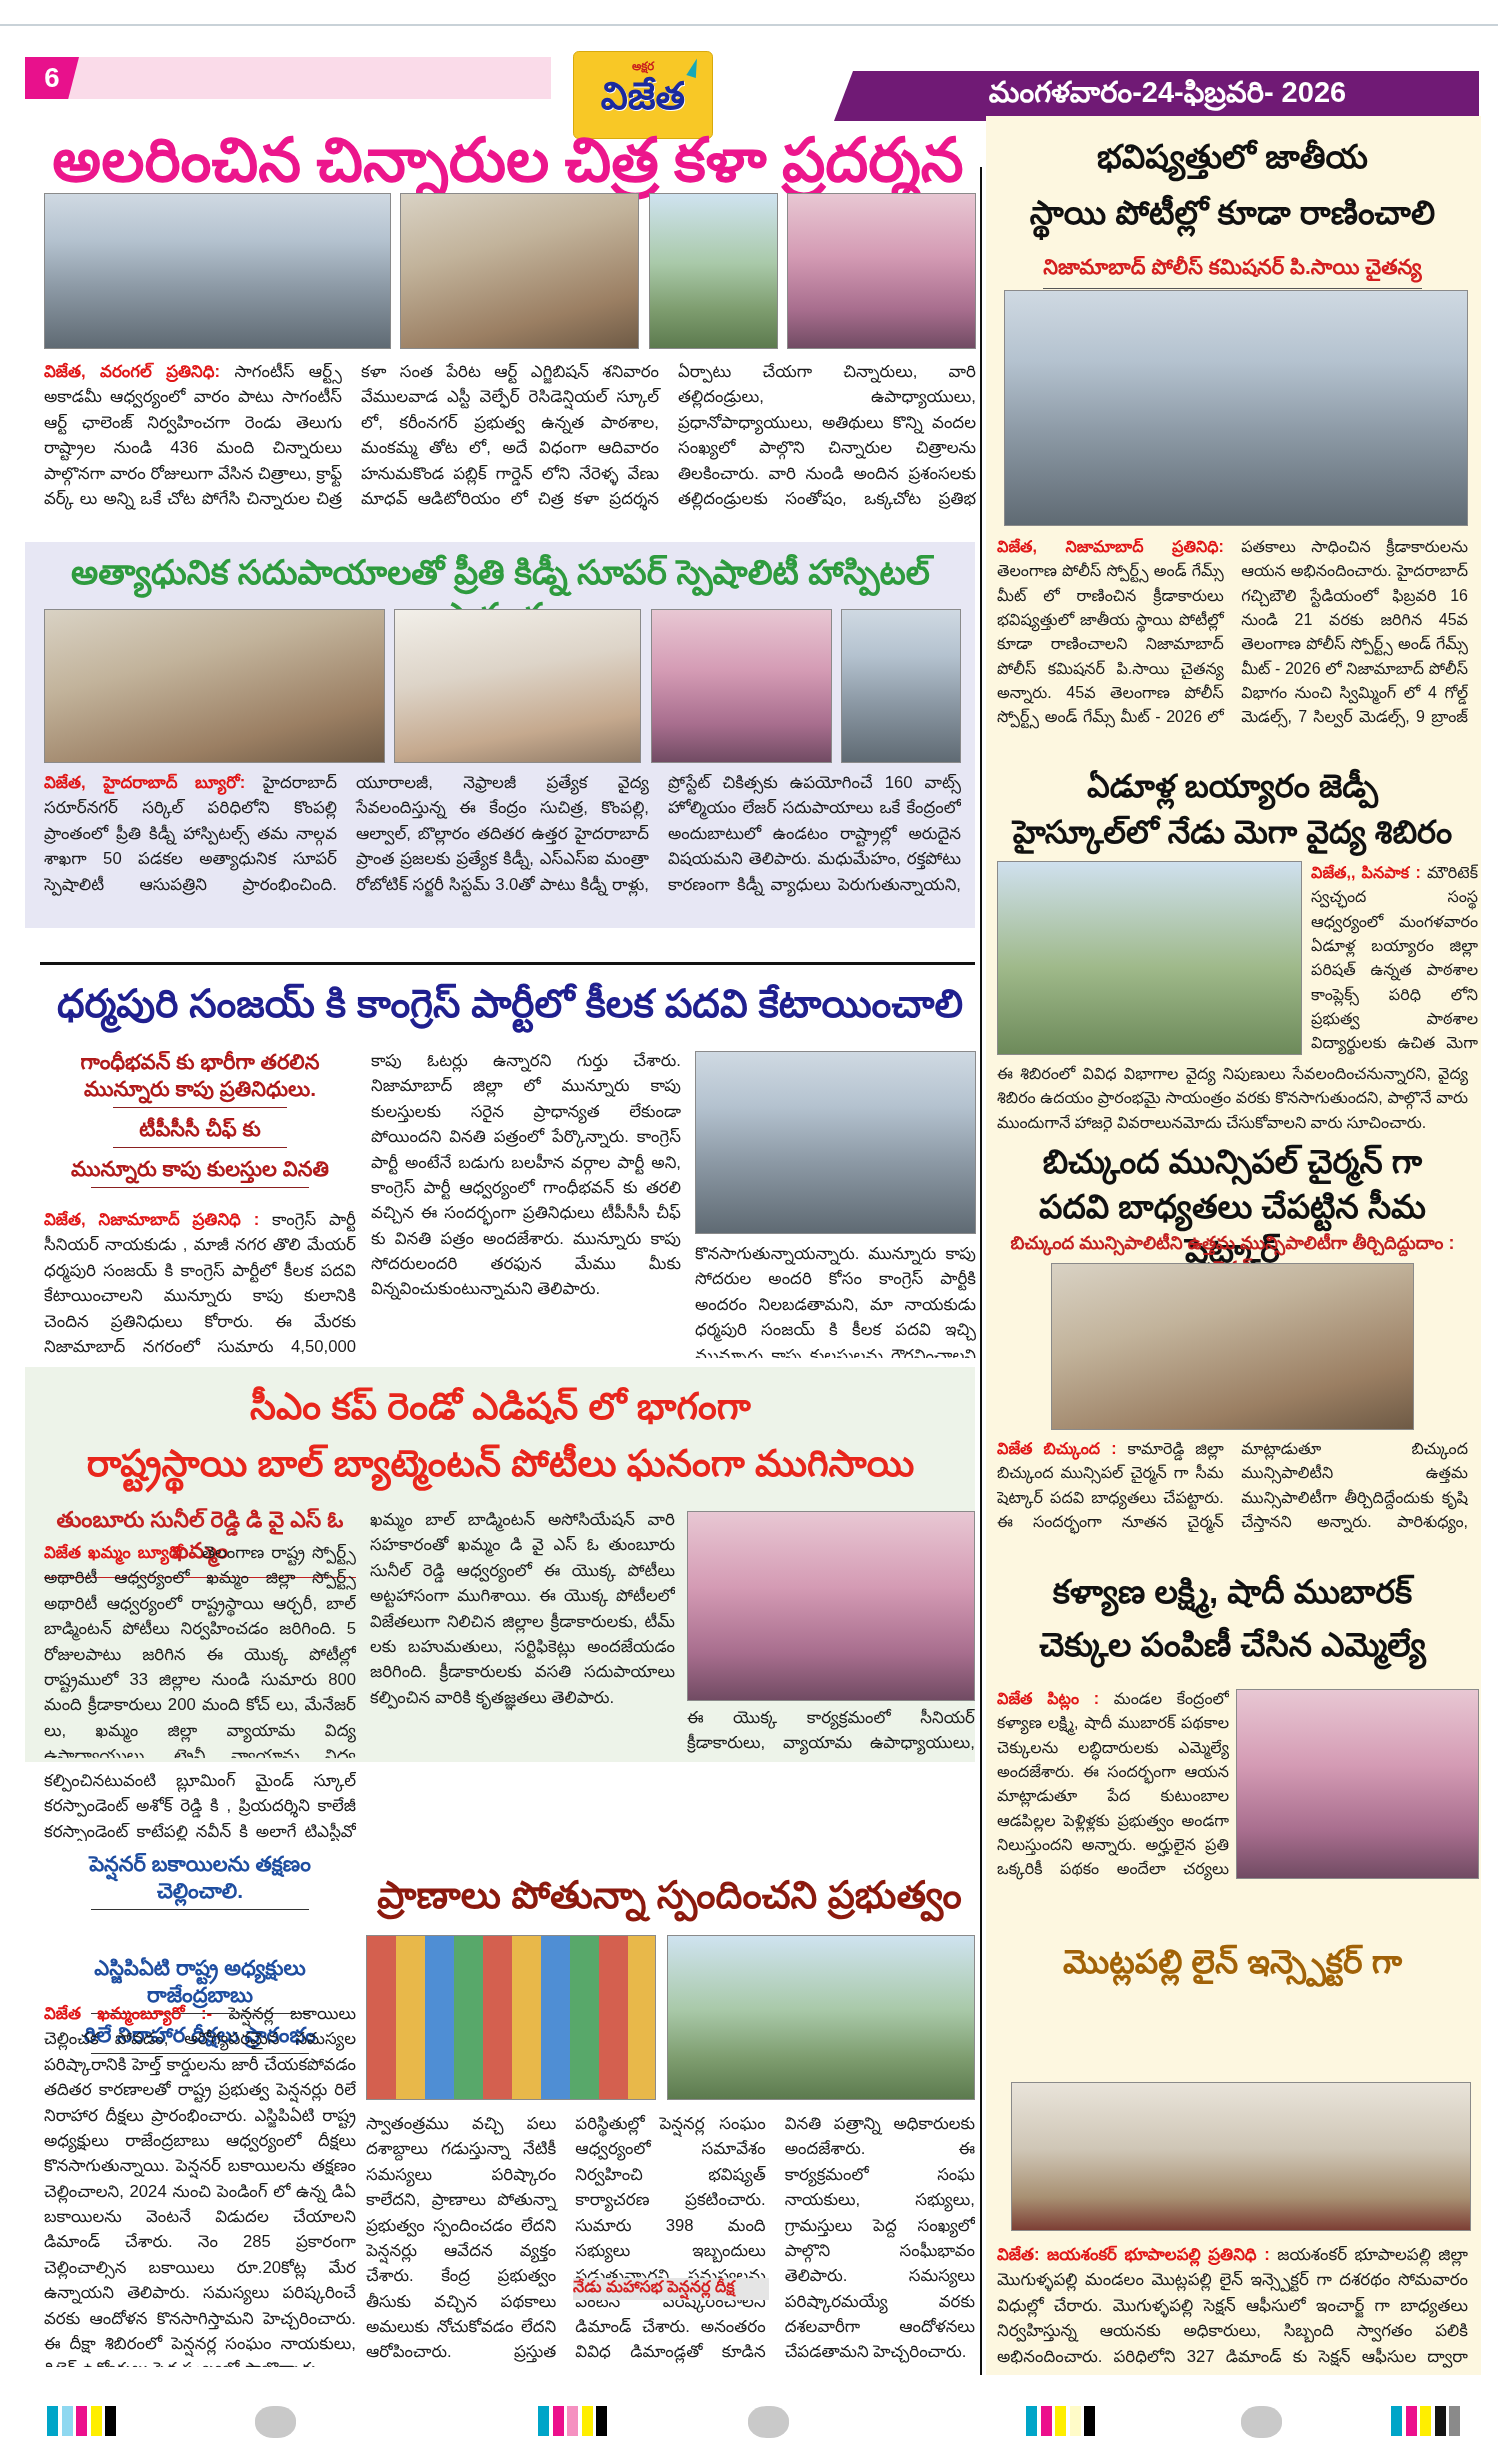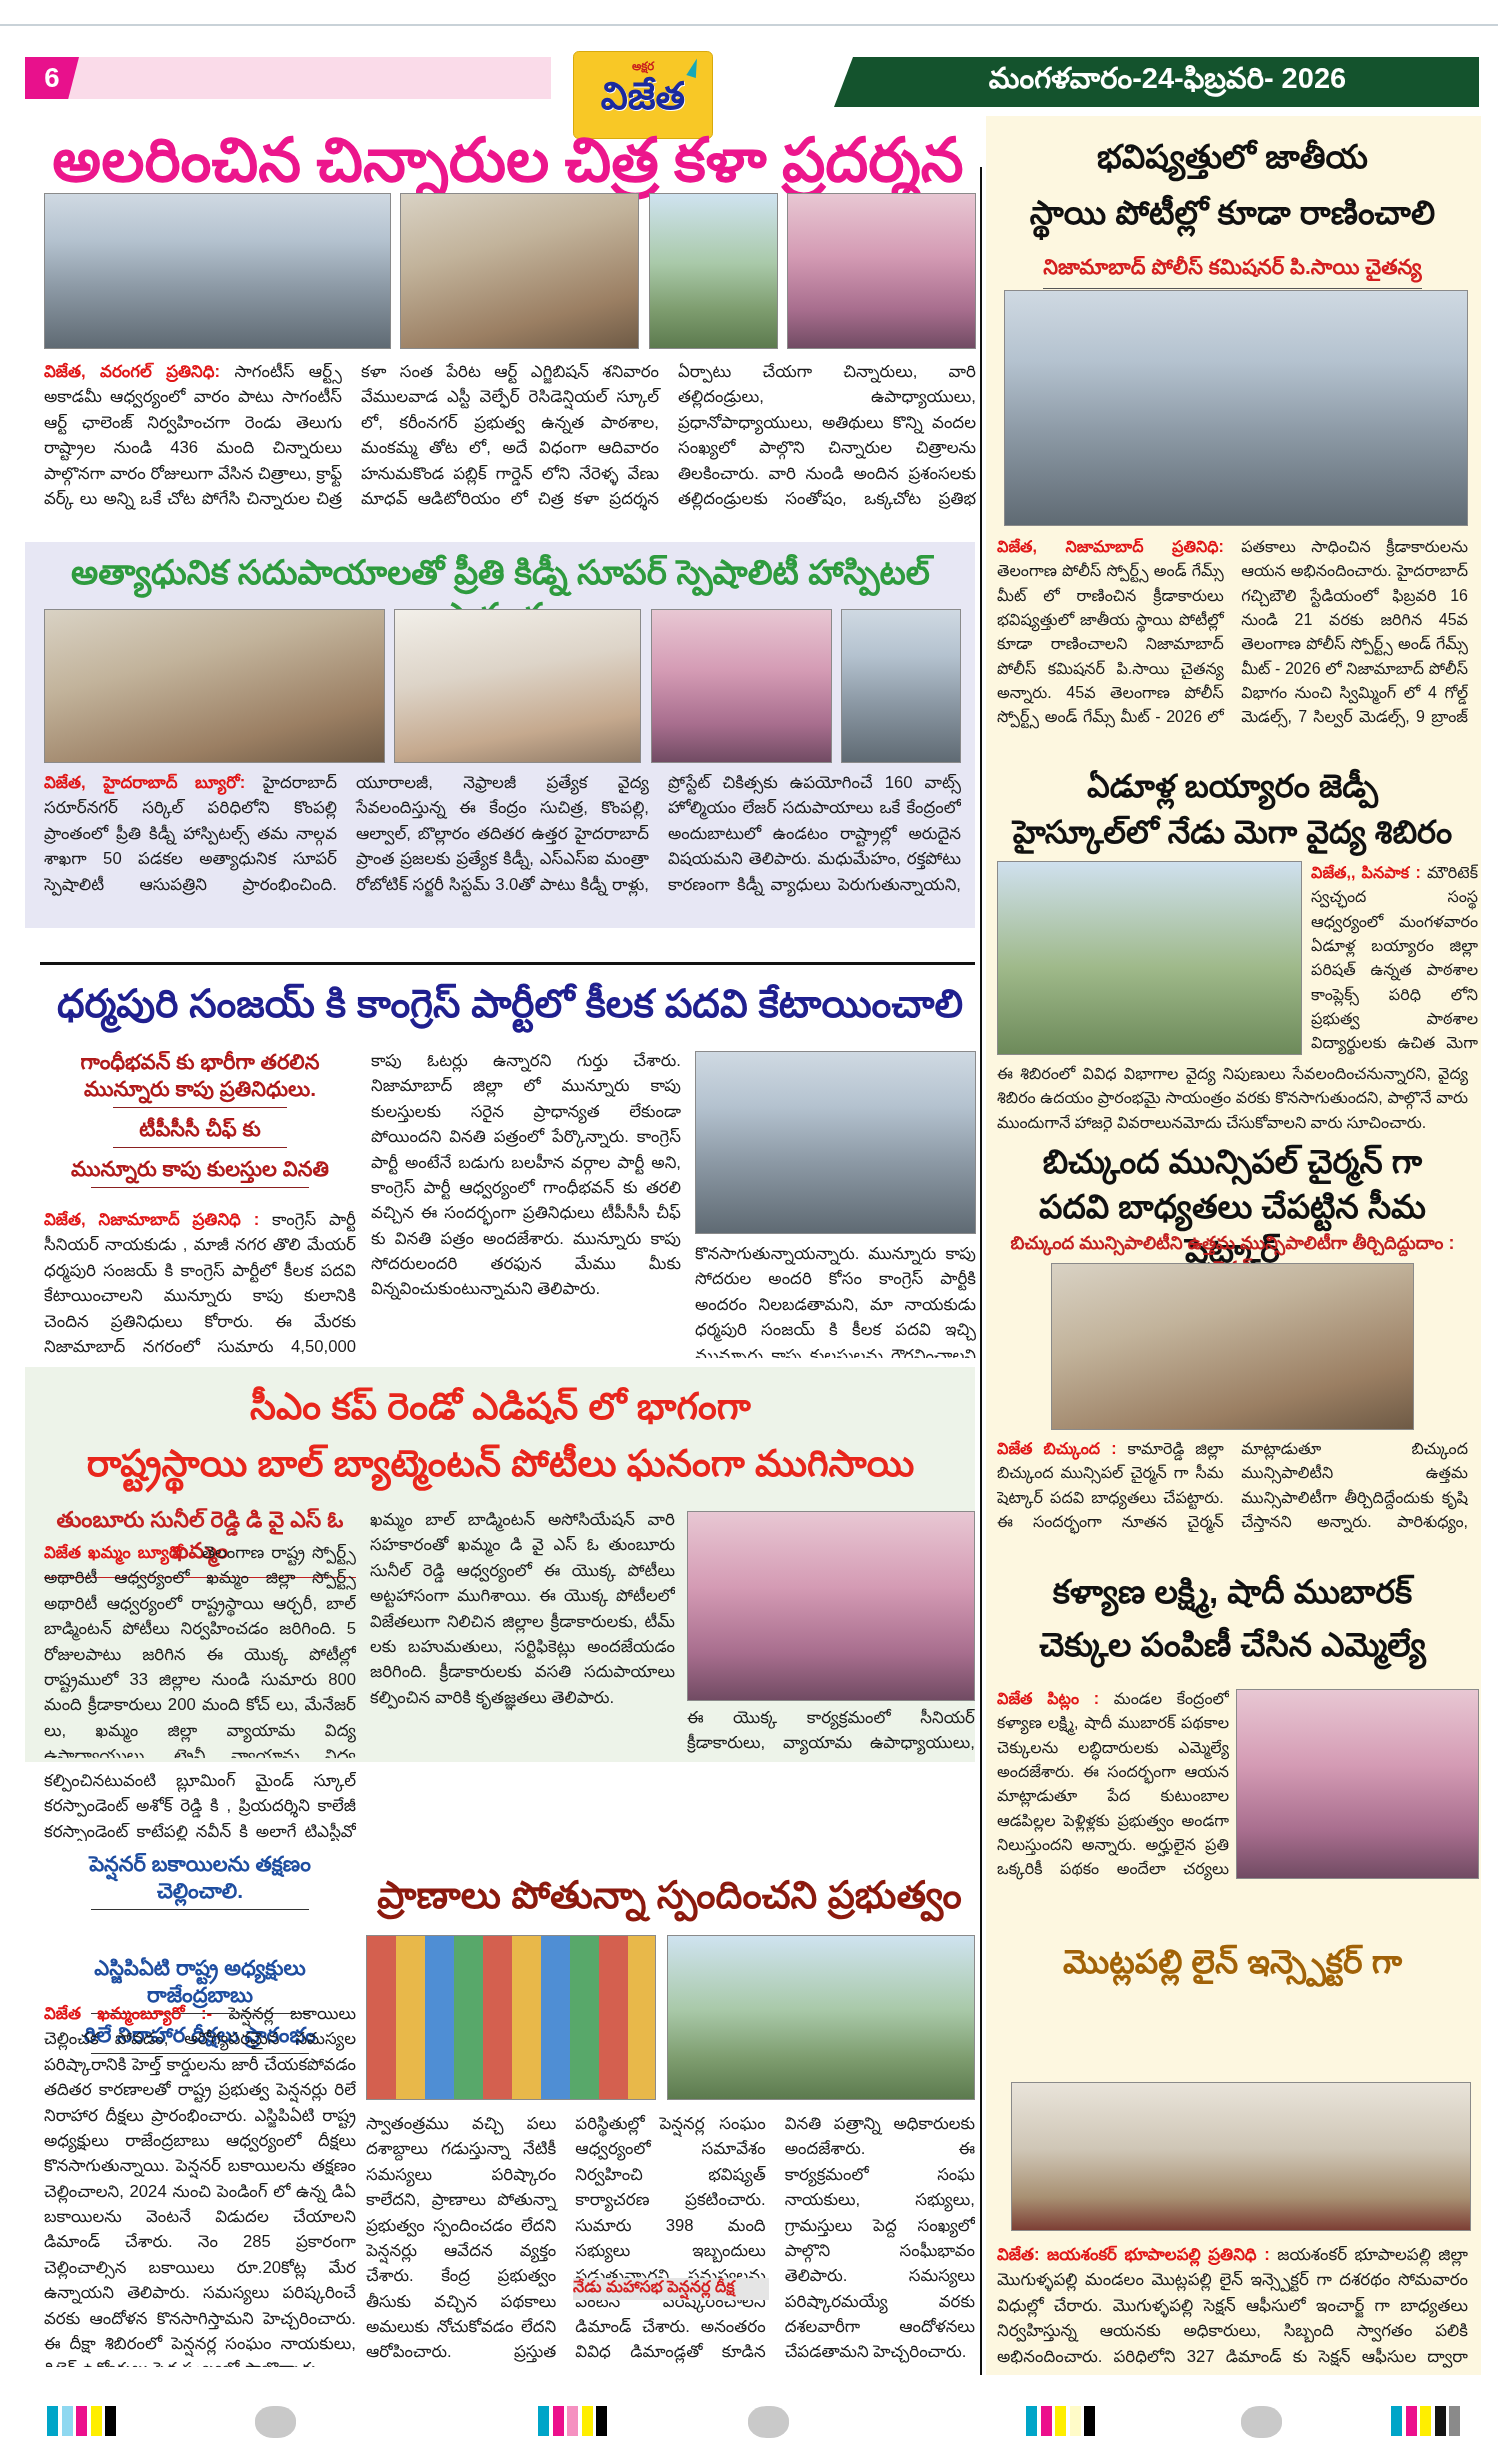--- a/index.html
+++ b/index.html
@@ -42,21 +42,21 @@
   <div class="abs" style="left:25px;top:57px;width:54px;height:42px;background:#e8118c;clip-path:polygon(0 0,100% 0,80% 100%,0 100%);">
     <div class="center" style="color:#fff;font-weight:bold;font-size:27.6px;line-height:42px;">6</div>
   </div>
 
   <div class="abs" style="left:573px;top:51px;width:138px;height:86px;background:#f8c826;border-radius:5.8px;border:0.7px solid #d8a90c;text-align:center;">
     <div style="color:#c81e1e;font-size:11.6px;font-weight:bold;margin-top:7px;">అక్షర</div>
     <div style="color:#1b2a9e;font-size:38px;font-weight:bold;line-height:1.1;text-shadow:0.7px 0.7px 0 #fff;">విజేత</div>
     <span class="abs" style="right:13px;top:5.8px;width:0;height:0;border-left:5.8px solid transparent;border-right:5.8px solid transparent;border-bottom:19px solid #18a8b8;transform:rotate(18deg);"></span>
   </div>
 
-  <div class="abs" style="left:834px;top:57px;width:645px;height:50px;background:#14532d;clip-path:polygon(19px 0,100% 0,100% 100%,0 100%);">
+  <div class="abs" style="left:834px;top:71px;width:645px;height:50px;background:#701a75;clip-path:polygon(19px 0,100% 0,100% 100%,0 100%);">
     <div style="color:#fff;font-weight:bold;font-size:29px;line-height:42px;text-align:center;padding-left:22px;">మంగళవారం-24-ఫిబ్రవరి- 2026</div>
   </div>
 
   <div class="abs" style="left:980px;top:167px;width:2.2px;height:2208px;background:#111;"></div>
 
   <div class="abs" style="left:986px;top:116px;width:495px;height:2259px;background:#fdf7e0;"></div>
 
   <div class="abs hl center" style="left:44px;top:123px;width:928px;height:67px;font-size:61px;color:#ec168c;font-family:Liberation Serif, serif;">అలరించిన చిన్నారుల చిత్ర కళా ప్రదర్శన</div>
   <div class="abs" style="left:44px;top:193px;width:932px;height:156px;display:flex;gap:9.4px;">
     <div class="photo g-group" style="flex:0 0 347px;"></div>

